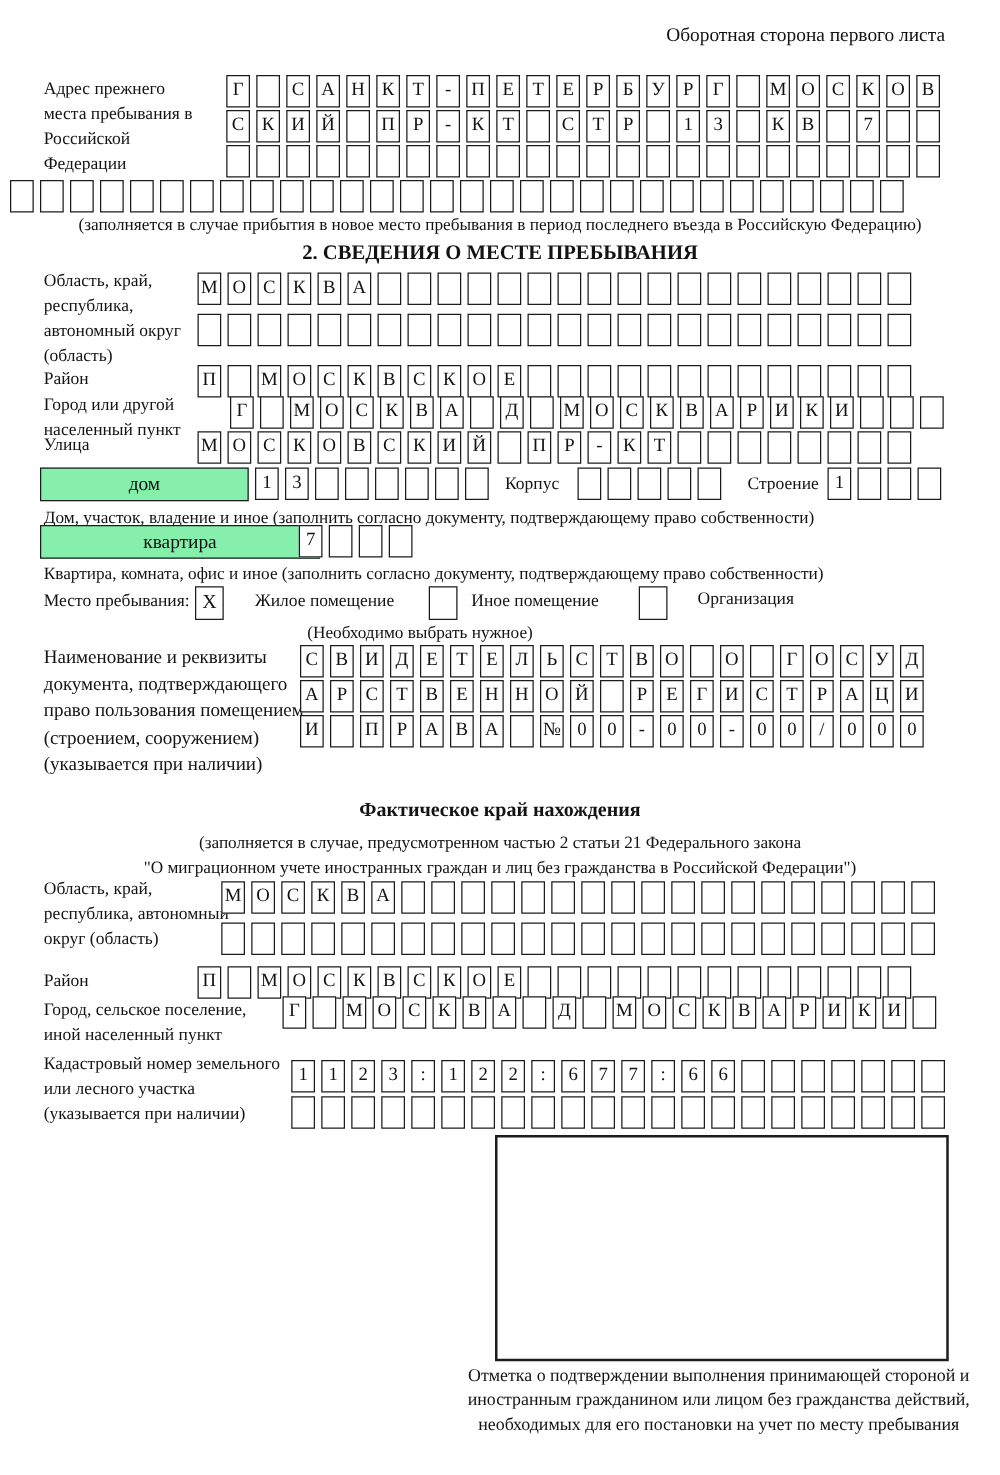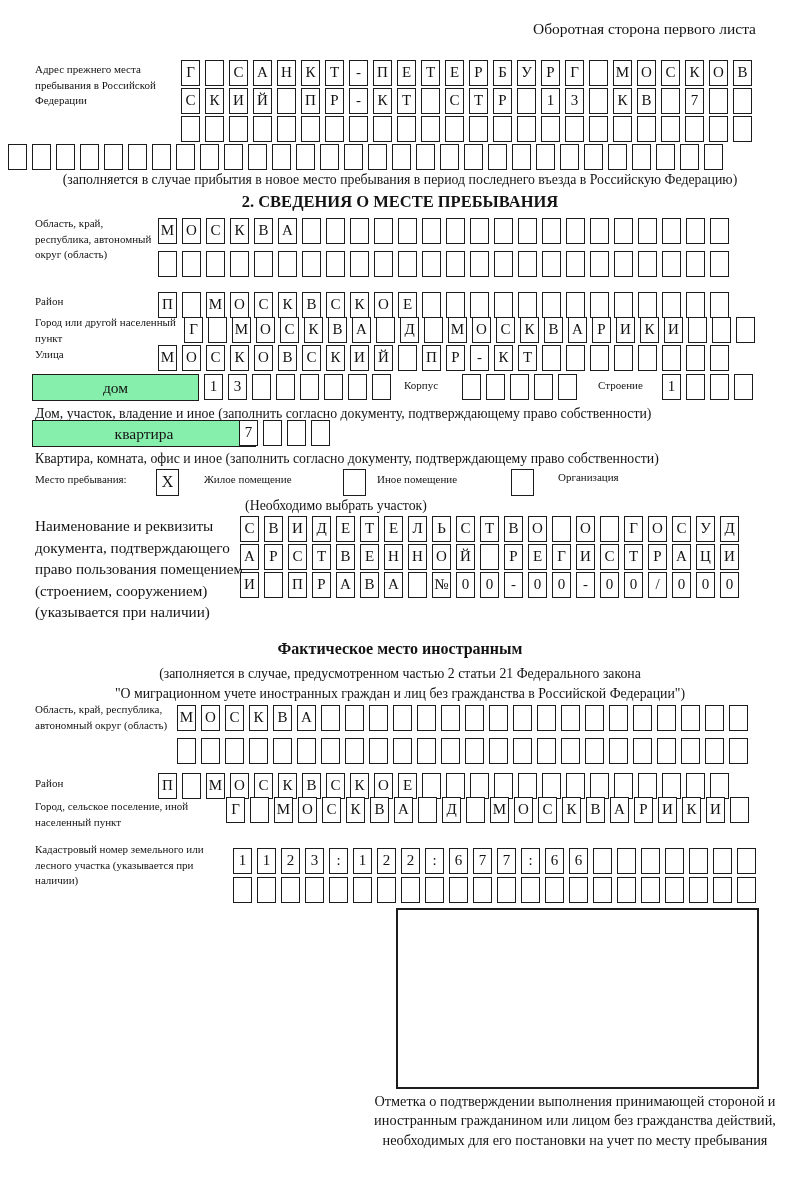--- a/index.html
+++ b/index.html
@@ -3,21 +3,21 @@
 <meta charset="utf-8">
 <style>
   * { margin:0; padding:0; box-sizing:content-box; }
   html,body { background:#ffffff; }
   body {
     width:800px; height:1180px;
     font-family:"Liberation Serif","DejaVu Serif",serif;
     color:#131313;
   }
   .page { position:relative; width:800px; height:1180px; overflow:hidden; background:#fff; }
-  .lbl  { position:absolute; font-size:11px; line-height:1.42; }
+  .lbl  { position:absolute; font-size:14px; line-height:1.42; }
   .note { position:absolute; font-size:13.8px; line-height:1.35; }
   .center { text-align:center; }
   .title { position:absolute; left:0; width:800px; text-align:center; font-weight:bold; font-size:16.5px; }
   .cellrow { position:absolute; display:flex; gap:5px; }
   .cell {
     box-sizing:border-box; flex:0 0 auto;
     width:19px; height:26px; border:1.7px solid #1c1c1c;
     text-align:center; font-size:15px; line-height:22px; background:#fff;
   }
   .cb {
@@ -330,21 +330,21 @@
     </div>
   <div class="note" style="left:35px; top:450px; width:740px;">Квартира, комната, офис и иное (заполнить согласно документу, подтверждающему право собственности)</div>
 
   <div class="lbl" style="left:35px; top:472px;">Место пребывания:</div>
   <div class="cb" style="left:156px; top:469px;">X</div>
   <div class="lbl" style="left:204px; top:472px;">Жилое помещение</div>
   <div class="cb" style="left:343px; top:469px;"></div>
   <div class="lbl" style="left:377px; top:472px;">Иное помещение</div>
   <div class="cb" style="left:511px; top:469px;"></div>
   <div class="lbl" style="left:558px; top:470px;">Организация</div>
-  <div class="note center" style="left:136px; top:497px; width:400px;">(Необходимо выбрать участок)</div>
+  <div class="note center" style="left:136px; top:497px; width:400px;">(Необходимо выбрать нужное)</div>
 
   <div class="lbl" style="left:35px; top:515px; width:215px; font-size:15.2px;">Наименование и реквизиты документа, подтверждающего право пользования помещением (строением, сооружением) (указывается при наличии)</div>
   <div class="cellrow" style="left:240px; top:516px;">
       <span class="cell">С</span>
       <span class="cell">В</span>
       <span class="cell">И</span>
       <span class="cell">Д</span>
       <span class="cell">Е</span>
       <span class="cell">Т</span>
       <span class="cell">Е</span>
@@ -403,21 +403,21 @@
       <span class="cell">0</span>
       <span class="cell">-</span>
       <span class="cell">0</span>
       <span class="cell">0</span>
       <span class="cell">/</span>
       <span class="cell">0</span>
       <span class="cell">0</span>
       <span class="cell">0</span>
     </div>
 
-  <div class="title" style="top:640px; font-size:16px;">Фактическое место иностранным</div>
+  <div class="title" style="top:640px; font-size:16px;">Фактическое край нахождения</div>
   <div class="note center" style="left:0; top:665px; width:800px;">(заполняется в случае, предусмотренном частью 2 статьи 21 Федерального закона</div>
   <div class="note center" style="left:0; top:685px; width:800px;">"О миграционном учете иностранных граждан и лиц без гражданства в Российской Федерации")</div>
 
   <div class="lbl" style="left:35px; top:702px; width:150px;">Область, край, республика, автономный округ (область)</div>
   <div class="cellrow" style="left:177px; top:705px;">
       <span class="cell">М</span>
       <span class="cell">О</span>
       <span class="cell">С</span>
       <span class="cell">К</span>
       <span class="cell">В</span>

